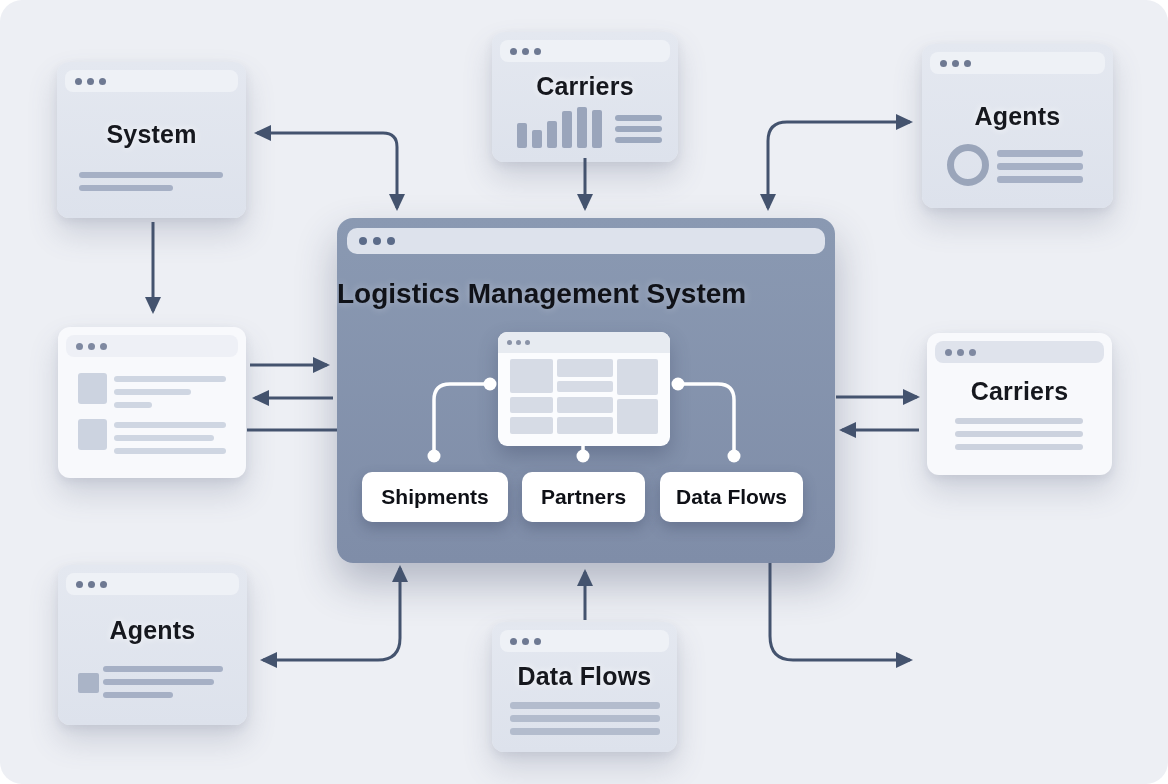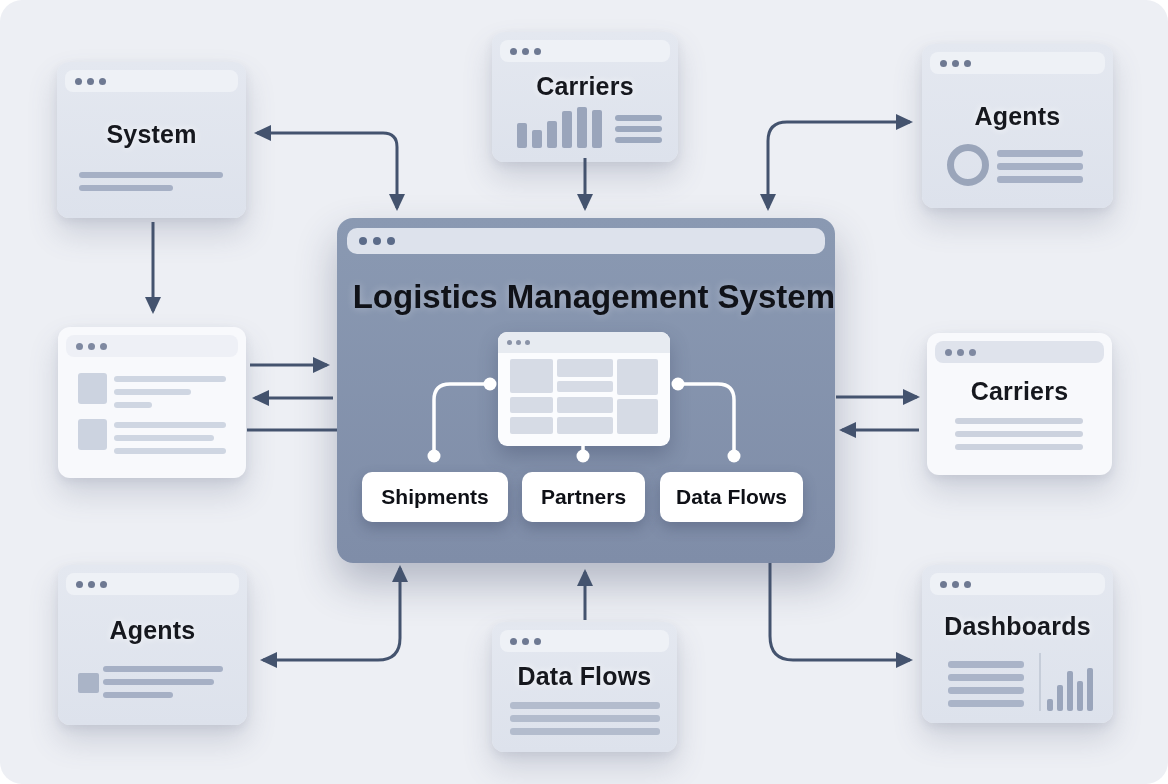--- a/index.html
+++ b/index.html
@@ -23,21 +23,21 @@
   .ph{position:absolute;border-radius:3px;background:#a6b0c5;}
   .ph.light{background:#cfd6e2;}
 
   
   .center-window{position:absolute;left:337px;top:218px;width:498px;height:345px;border-radius:16px;
                  background:linear-gradient(180deg,#8a99b2 0%,#7f8da8 100%);
                  box-shadow:0 20px 40px rgba(55,65,95,.32);}
   .cw-titlebar{position:absolute;left:10px;right:10px;top:10px;height:26px;border-radius:10px;
                background:#dde2ec;display:flex;align-items:center;padding-left:12px;gap:6px;box-sizing:border-box;}
   .cw-dot{width:8px;height:8px;border-radius:50%;background:#5b6b89;}
-  .cw-title{position:absolute;top:60px;left:0;width:100%;text-align:right;font-size:33px;font-weight:600;
+  .cw-title{position:absolute;top:60px;left:0;width:100%;text-align:left;font-size:28px;font-weight:600;
             color:#101218;text-shadow:0 0 9px rgba(255,255,255,.35);}
   .mini{position:absolute;left:161px;top:114px;width:172px;height:114px;background:#fbfcfe;border-radius:9px;
         box-shadow:0 9px 20px rgba(45,55,85,.30);}
   .mini-bar{position:absolute;left:0;top:0;width:100%;height:21px;background:#e7ebf1;
             border-radius:9px 9px 0 0;display:flex;align-items:center;padding-left:9px;gap:4px;box-sizing:border-box;}
   .mini-dot{width:5px;height:5px;border-radius:50%;background:#8a93a7;}
   .blk{position:absolute;background:#d6dbe5;border-radius:2px;}
 
   
   .pill{position:absolute;top:472px;height:50px;background:#ffffff;border-radius:10px;
@@ -150,40 +150,20 @@
       <span class="dot"></span>
       <span class="dot"></span>
       <span class="dot"></span>
     </div>
     <div class="card-label" style="top:40px;">Data Flows</div>
     <div class="ph" style="left:18px;top:80px;width:150px;height:7px;background:#b3bccd;"></div>
     <div class="ph" style="left:18px;top:93px;width:150px;height:7px;background:#b3bccd;"></div>
     <div class="ph" style="left:18px;top:106px;width:150px;height:7px;background:#b3bccd;"></div>
   </div>
 
-  <div class="card gray" style="left:922px;top:565px;width:191px;height:158px;">
-    <div class="titlebar">
-      <span class="dot"></span>
-      <span class="dot"></span>
-      <span class="dot"></span>
-    </div>
-    <div class="card-label" style="top:47px;">Dashboards</div>
-    <div class="ph" style="left:26px;top:96px;width:76px;height:7px;background:#aab4c8;"></div>
-    <div class="ph" style="left:26px;top:109px;width:76px;height:7px;background:#aab4c8;"></div>
-    <div class="ph" style="left:26px;top:122px;width:76px;height:7px;background:#aab4c8;"></div>
-    <div class="ph" style="left:26px;top:135px;width:76px;height:7px;background:#aab4c8;"></div>
-    <div style="position:absolute;left:117px;top:88px;width:2px;height:58px;background:#c6cdd9;"></div>
-    <div class="bars" style="left:125px;top:103px;height:43px;gap:4px;">
-      <i style="width:6px;height:12px;"></i>
-        <i style="width:6px;height:26px;"></i>
-      <i style="width:6px;height:40px;"></i>
-        <i style="width:6px;height:30px;"></i>
-      <i style="width:6px;height:43px;"></i>
-    </div>
-  </div>
 
   <div class="center-window">
     <div class="cw-titlebar">
       <span class="cw-dot"></span>
       <span class="cw-dot"></span>
       <span class="cw-dot"></span>
     </div>
     <div class="cw-title">Logistics Management System</div>
 
     <div class="mini">

